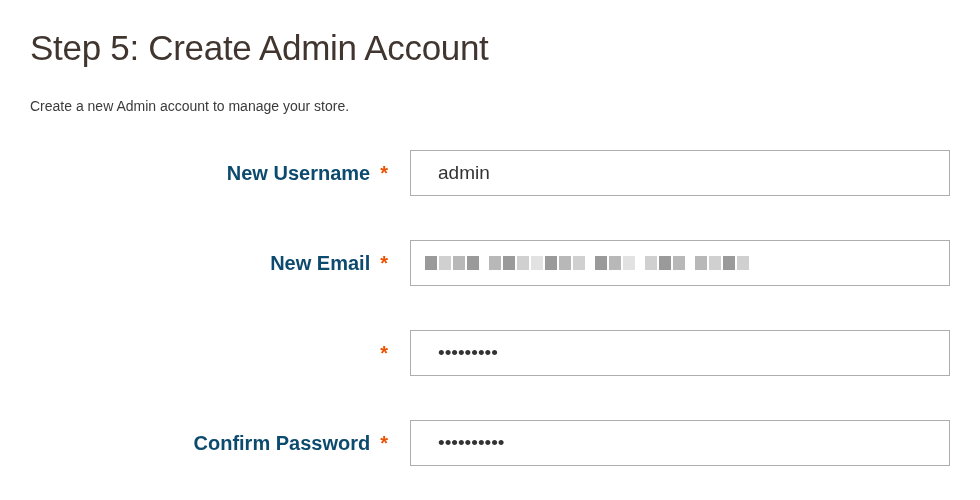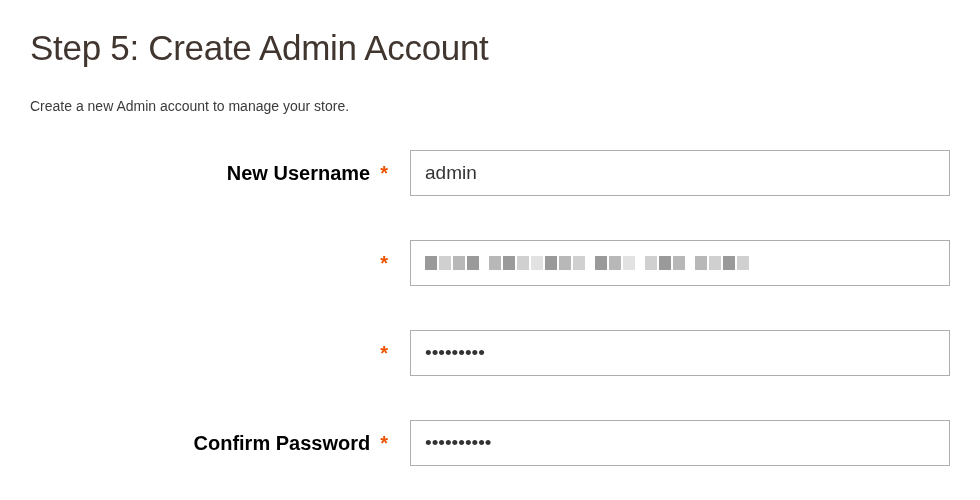--- a/index.html
+++ b/index.html
@@ -34,39 +34,39 @@
     .label-area {
       width: 380px;
       display: flex;
       justify-content: flex-end;
       align-items: center;
       padding-right: 22px;
     }
     .label-text {
       font-size: 20px;
       font-weight: 600;
-      color: #000000;
+      color: #0c4a6e;
     }
     .required-asterisk {
       color: #eb5202;
       font-size: 20px;
       font-weight: 700;
       margin-left: 10px;
     }
     .input-area {
       flex: 1;
       max-width: 560px;
     }
     .text-input {
       width: 100%;
       height: 46px;
       border: 1px solid #adadad;
       font-size: 19px;
       color: #333;
-      padding: 0 14px;
+      padding: 0 27px;
       font-family: inherit;
     }
     
     .blurred-display {
       width: 100%;
       height: 46px;
       border: 1px solid #adadad;
       padding: 0 14px;
       display: flex;
       align-items: center;
@@ -100,20 +100,21 @@
     <span class="label-text">New Username</span>
     <span class="required-asterisk">*</span>
   </div>
   <div class="input-area">
     <input type="text" class="text-input" value="admin" style="">
   </div>
 </div>
 
 <div class="form-row">
   <div class="label-area">
+    <span class="label-text">New Email</span>
     <span class="required-asterisk">*</span>
   </div>
   <div class="input-area">
     <div class="blurred-display">
       <div class="blurred-inner">
         <div class="px d"></div>
           <div class="px l"></div>
           <div class="px"></div>
           <div class="px d"></div>
           <div class="px sp"></div>

